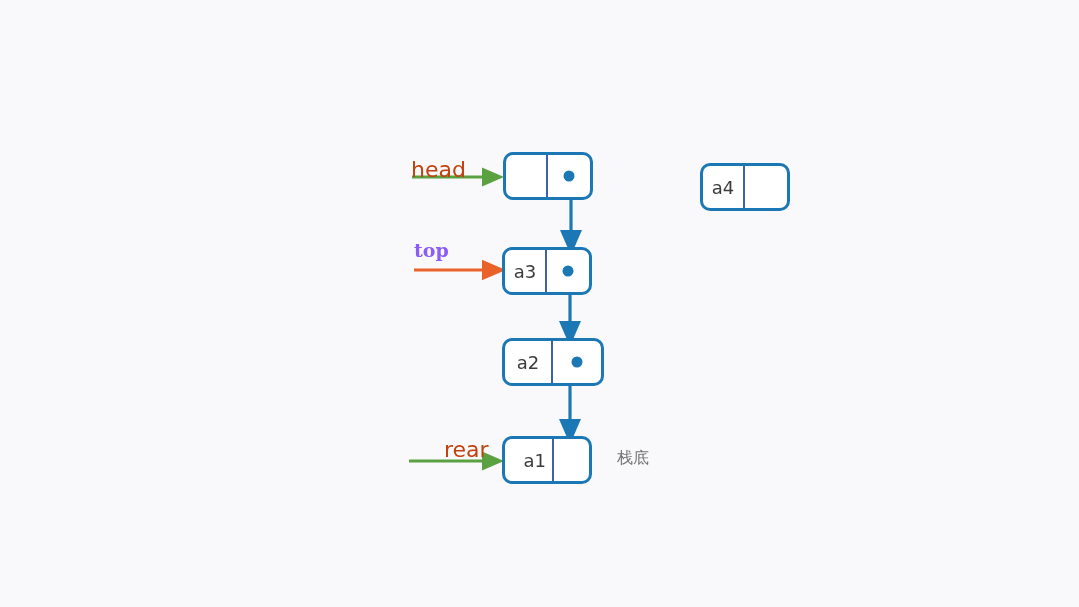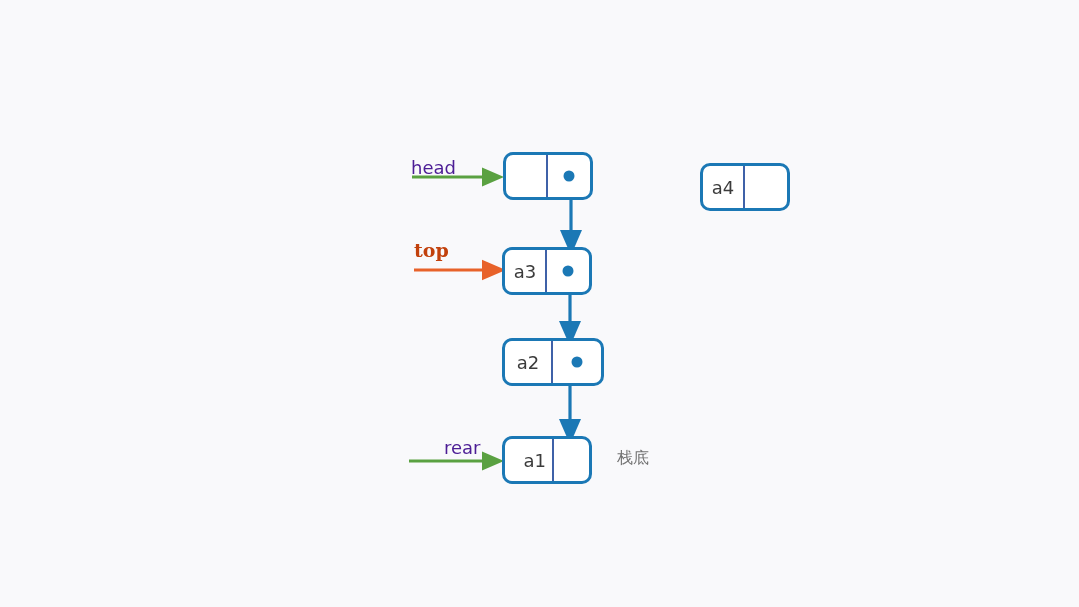--- a/index.html
+++ b/index.html
@@ -59,28 +59,28 @@
     background: #1b78b5;
     left: 50%;
     top: 50%;
     transform: translate(-50%, -50%);
   }
   .label {
     position: absolute;
     white-space: nowrap;
   }
   .label-head, .label-rear {
-    font-size: 18px;
-    color: #4c1d95;
+    font-size: 22px;
+    color: #c2410c;
     font-family: "DejaVu Sans", sans-serif;
   }
   .label-top {
     font-size: 19px;
     font-weight: bold;
-    color: #c2410c;
+    color: #8b5cf6;
     font-family: "DejaVu Serif", serif;
   }
   .label-cn {
     font-size: 16px;
     color: #737373;
     font-family: Liberation Mono, monospace;
   }
 </style>
 </head>
 <body>

